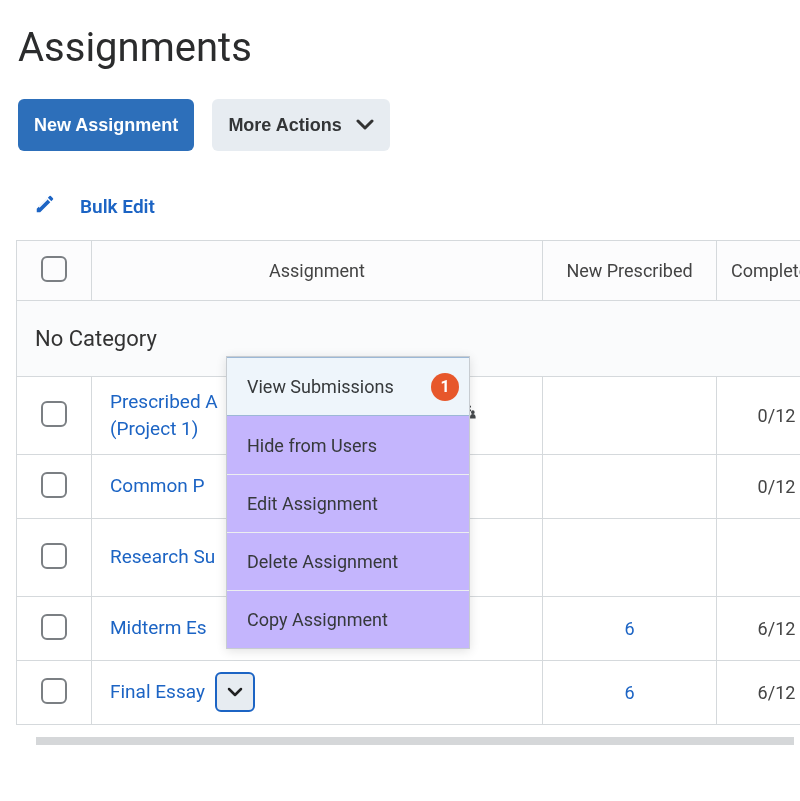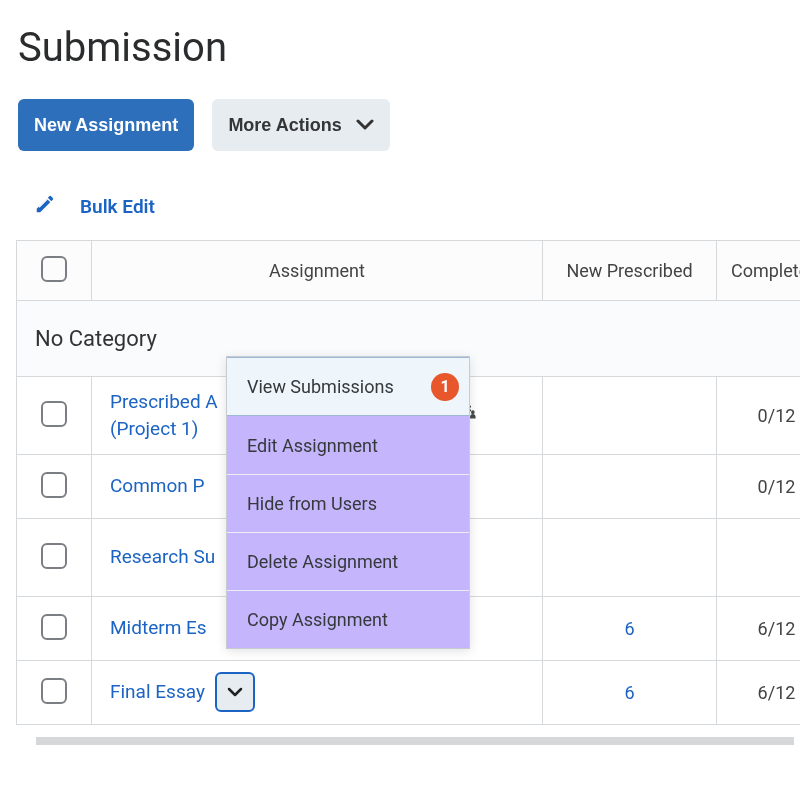--- a/index.html
+++ b/index.html
@@ -196,21 +196,21 @@
     background: #d5d7d9;
     border-radius: 0;
   }
   .wrap { position: relative; }
 </style>
 </head>
 <body>
 
 <div class="wrap">
 
-<h1 class="page-title">Submission</h1>
+<h1 class="page-title">Assignments</h1>
 
 <div class="toolbar">
   <button class="btn btn-primary">New Assignment</button>
   <button class="btn btn-secondary">
     <span>More Actions</span>
     <span class="chev">
       <svg width="18" height="12" viewBox="0 0 18 12">
             <path d="M2 2 L9 9 L16 2" stroke="#333" stroke-width="3" fill="none" stroke-linecap="round" stroke-linejoin="round"></path>
           </svg>
     </span>
@@ -322,22 +322,22 @@
 <div class="scroll-track">
   <div class="scroll-thumb"></div>
 </div>
 
 
 <div class="dropdown">
   <div class="item selected">
     <span>View Submissions</span>
     <span class="callout">1</span>
   </div>
+  <div class="item">Hide from Users</div>
   <div class="item">Edit Assignment</div>
-  <div class="item">Hide from Users</div>
   <div class="item">Delete Assignment</div>
   <div class="item">Copy Assignment</div>
 </div>
 
 
 <div class="arrow-annotation">
   <svg width="150" height="40" viewBox="0 0 150 40">
     <polygon points="0,20 28,4 28,12 150,12 150,28 28,28 28,36" fill="#e7572b"></polygon>
   </svg>
 </div>

